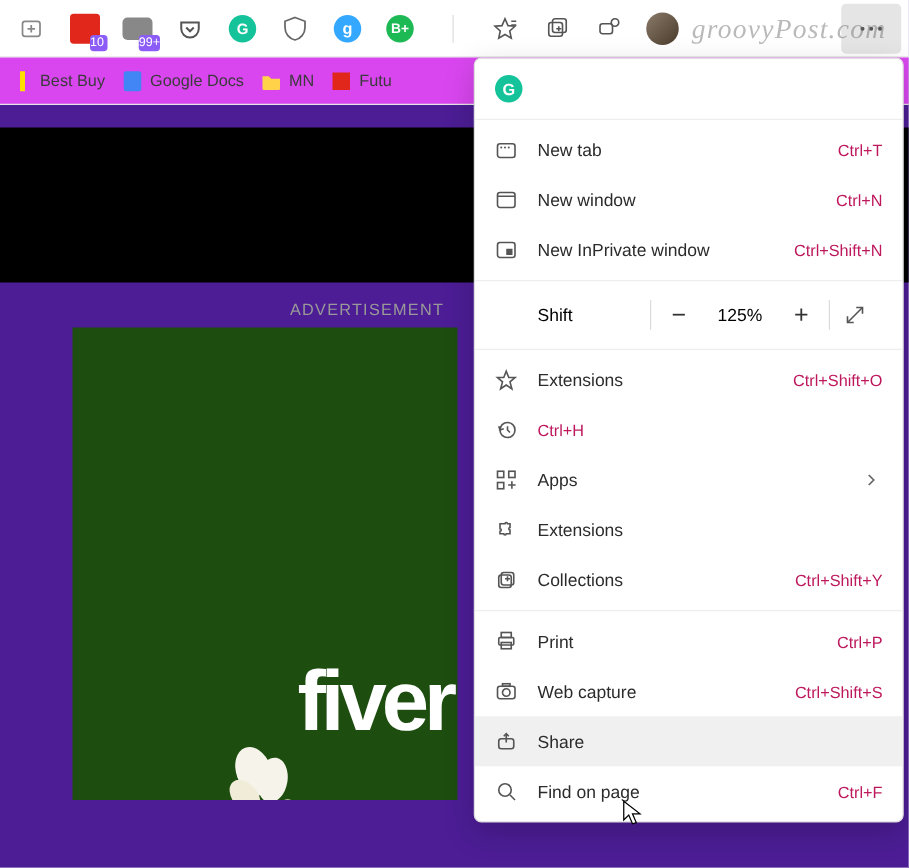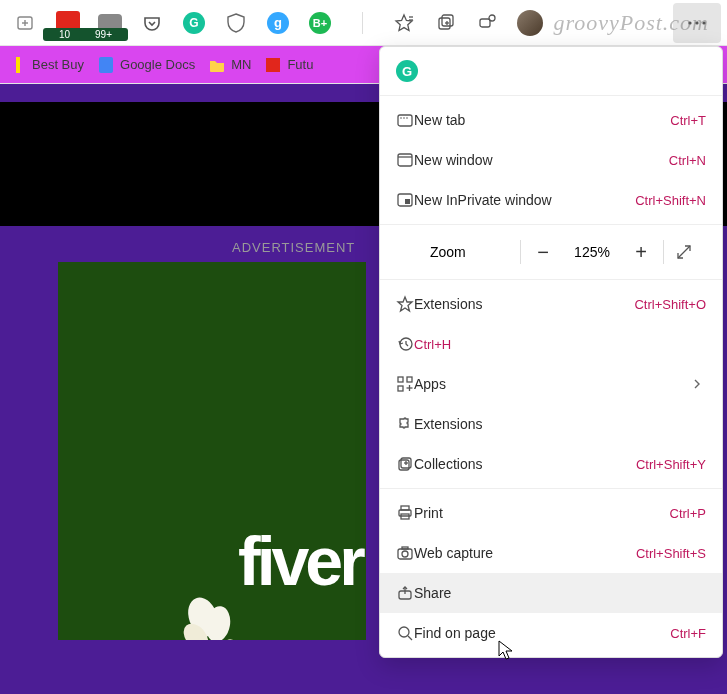--- a/index.html
+++ b/index.html
@@ -1,37 +1,37 @@
 <!DOCTYPE html>
 <html><head>
 <meta charset="utf-8">
 <style>
 * { margin:0; padding:0; box-sizing:border-box; font-family:"Segoe UI",Arial,sans-serif; }
 body { width:727px; height:694px; background:#fff; overflow:hidden; position:relative; }
 
 .toolbar { height:46px; display:flex; align-items:center; padding:0 6px; gap:2px; border-bottom:1px solid #e5e5e5; background:#fff; }
 .tb-btn { width:40px; height:40px; display:flex; align-items:center; justify-content:center; border-radius:4px; position:relative; }
 .more-btn { background:#e5e5e5; width:48px; height:40px; margin-left:auto; }
-.badge { position:absolute; bottom:2px; right:2px; background:#14532d; color:#fff; font-size:10px; padding:1px 16px; border-radius:3px; min-width:14px; text-align:center; }
+.badge { position:absolute; bottom:2px; right:2px; background:#8b5cf6; color:#fff; font-size:10px; padding:1px 0; border-radius:3px; min-width:14px; }
 
 .bookmarks { height:38px; display:flex; align-items:center; padding:0 10px; gap:14px; background:#d946ef; border-bottom:1px solid #e5e5e5; }
 .bm-item { display:flex; align-items:center; gap:6px; font-size:13px; color:#3b3b3b; }
 .bm-icon { width:16px; height:16px; display:flex; align-items:center; justify-content:center; }
 
 .content { position:relative; height:610px; background:#4c1d95; }
 .black-bar { position:absolute; left:0; top:18px; width:100%; height:124px; background:#000; }
 .ad-label { position:absolute; left:232px; top:156px; font-size:13px; color:#999; letter-spacing:1px; }
 .ad-box { position:absolute; left:58px; top:178px; width:308px; height:378px; background:#1d4d0f; overflow:hidden; }
 .flower { position:absolute; left:100px; top:320px; }
 .fiverr-logo { position:absolute; left:180px; bottom:40px; color:#fff; font-size:68px; font-weight:900; letter-spacing:-4px; }
 
 .menu { position:absolute; right:4px; top:46px; width:344px; background:#fff; border:1px solid #ddd; border-radius:6px; box-shadow:0 8px 24px rgba(0,0,0,0.18); z-index:10; padding:4px 0; }
 .menu-header { height:40px; padding:0 16px; display:flex; align-items:center; }
 .menu-sep { height:1px; background:#eee; margin:4px 0; }
-.menu-item { height:40px; padding:0 16px 0 16px; display:flex; align-items:center; font-size:14px; color:#2b2b2b; }
+.menu-item { height:40px; padding:0 16px 0 16px; display:flex; align-items:center; gap:16px; font-size:14px; color:#2b2b2b; }
 .menu-item.hover { background:#f0f0f0; }
 .menu-icon { width:18px; height:18px; display:flex; align-items:center; justify-content:center; color:#4a4a4a; flex-shrink:0; }
 .menu-label { flex:1; }
 .menu-shortcut { font-size:13px; color:#be185d; }
 .zoom-row { height:46px; display:flex; align-items:center; padding:0 10px 0 50px; }
 .zoom-label { font-size:14px; flex:0 0 90px; }
 .zoom-sep { width:1px; height:24px; background:#ddd; }
 .zoom-btn { width:44px; height:40px; display:flex; align-items:center; justify-content:center; font-size:20px; color:#333; }
 .zoom-pct { width:54px; text-align:center; font-size:14px; }
 .expand-btn { width:40px; display:flex; align-items:center; justify-content:center; }
@@ -197,21 +197,21 @@
           <rect x="2" y="3" width="14" height="12" rx="2" fill="none" stroke="#555" stroke-width="1.3"></rect>
           <rect x="9" y="8" width="5" height="5" fill="#555"></rect>
         </svg>
       </span>
     <span class="menu-label">New InPrivate window</span>
     <span class="menu-shortcut">Ctrl+Shift+N</span>
   </div>
 
   <div class="menu-sep"></div>
   <div class="zoom-row">
-    <span class="zoom-label">Zoom</span>
+    <span class="zoom-label">Shift</span>
     <div class="zoom-sep"></div>
     <div class="zoom-btn">−</div>
     <span class="zoom-pct">125%</span>
     <div class="zoom-btn">+</div>
     <div class="zoom-sep"></div>
     <div class="expand-btn">
       <svg width="16" height="16" viewBox="0 0 16 16">
           <line x1="2" y1="14" x2="14" y2="2" stroke="#555" stroke-width="1.3"></line>
           <polyline points="9,2 14,2 14,7" fill="none" stroke="#555" stroke-width="1.3"></polyline>
           <polyline points="7,14 2,14 2,9" fill="none" stroke="#555" stroke-width="1.3"></polyline>

